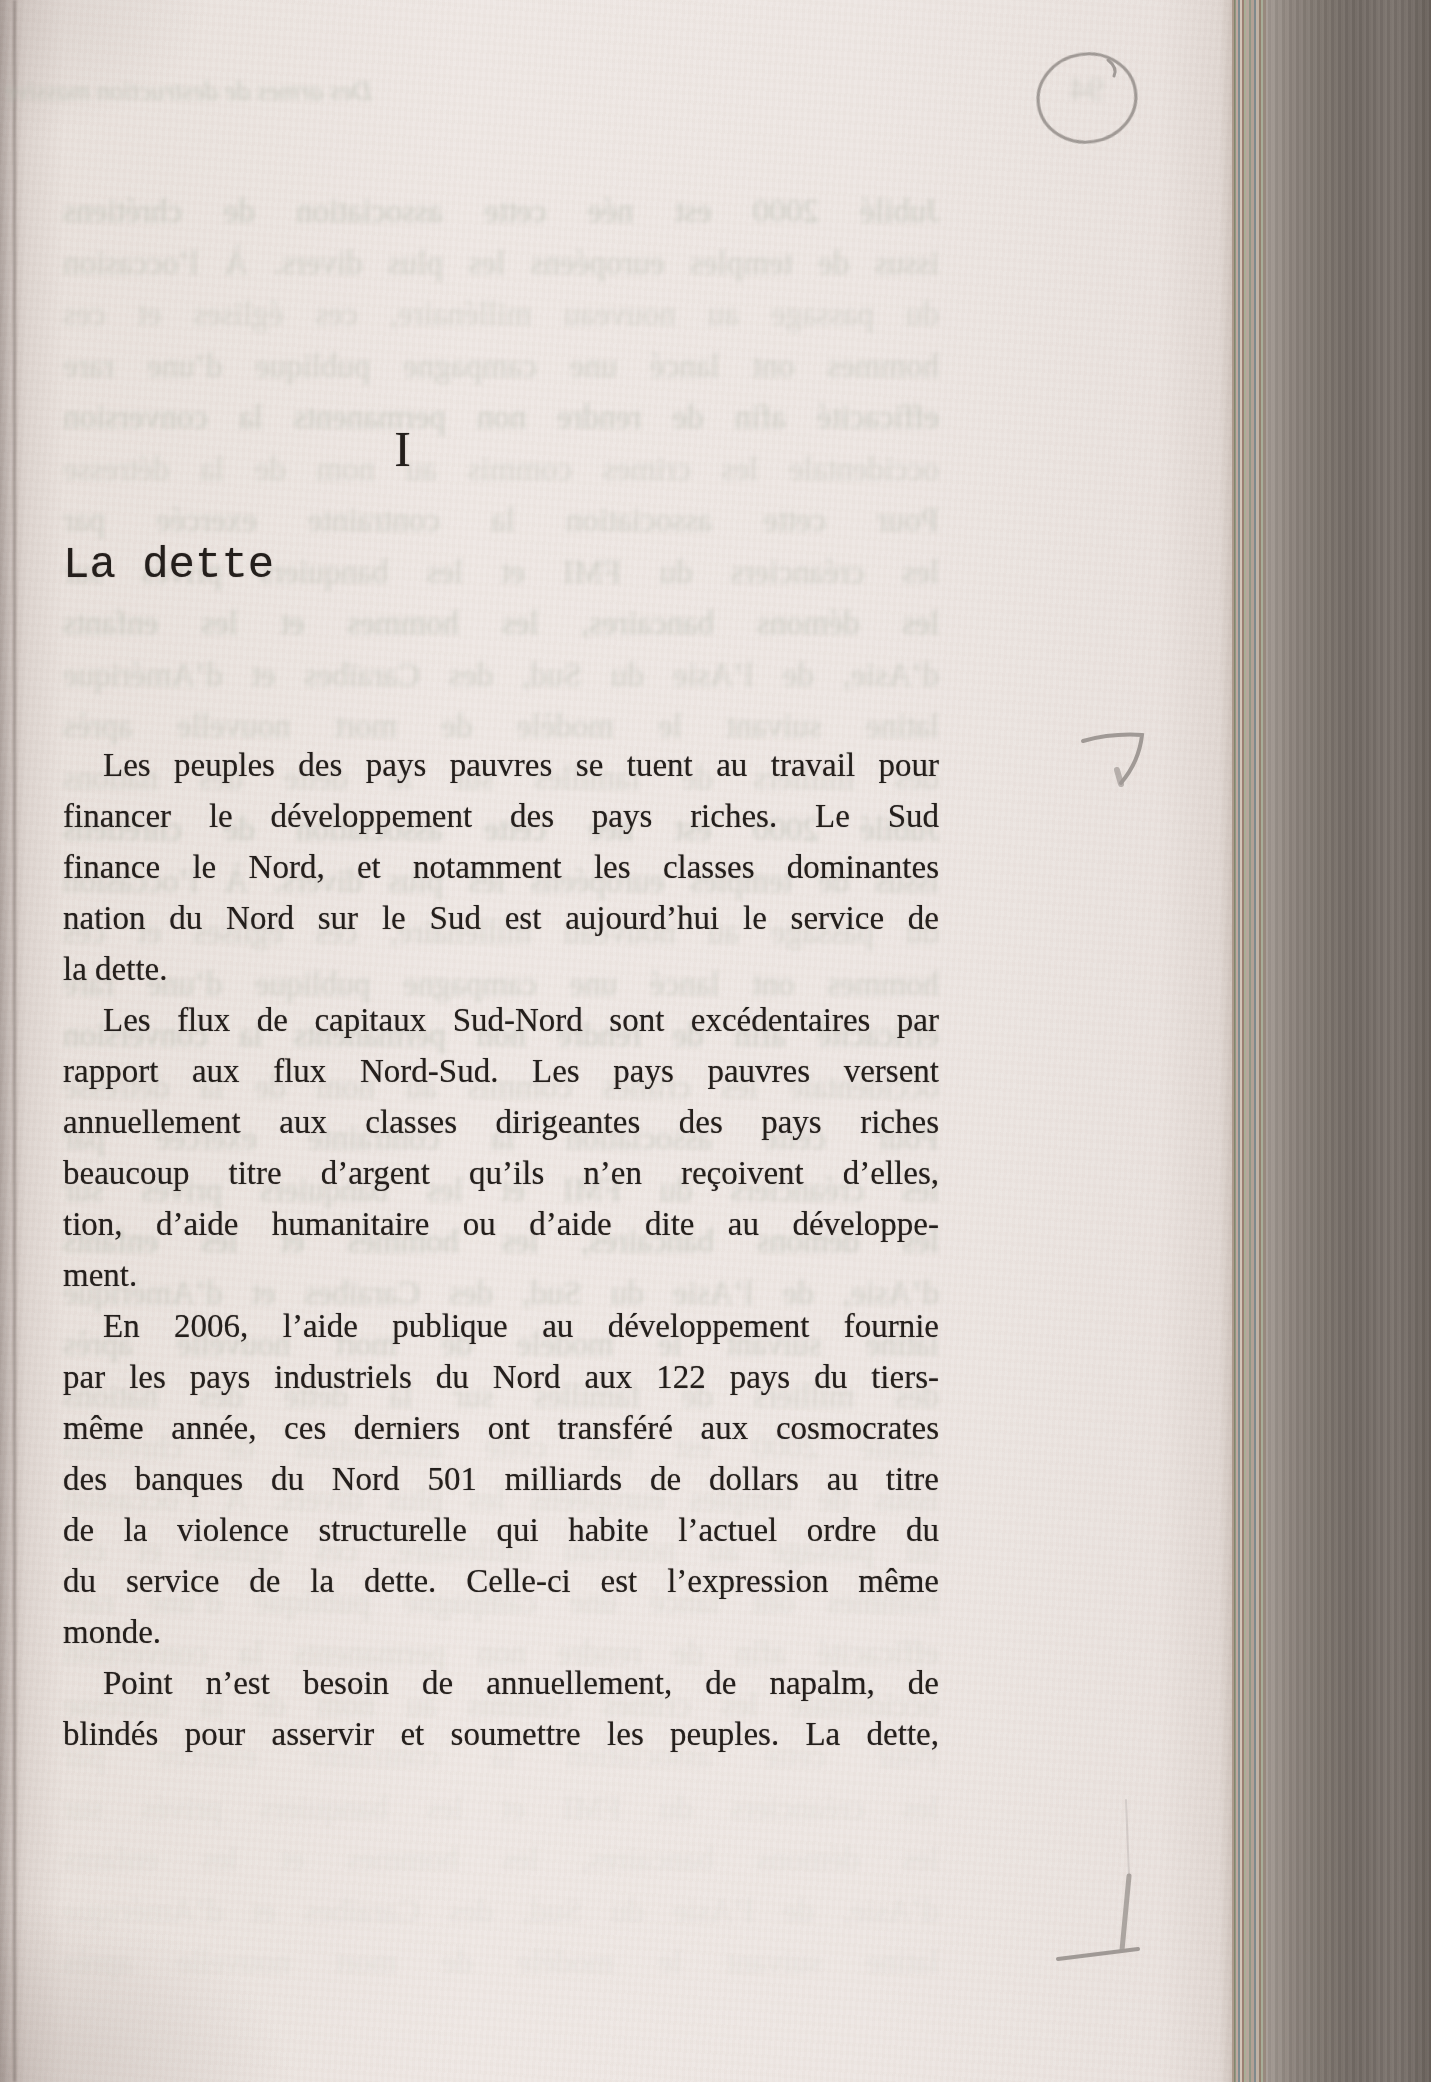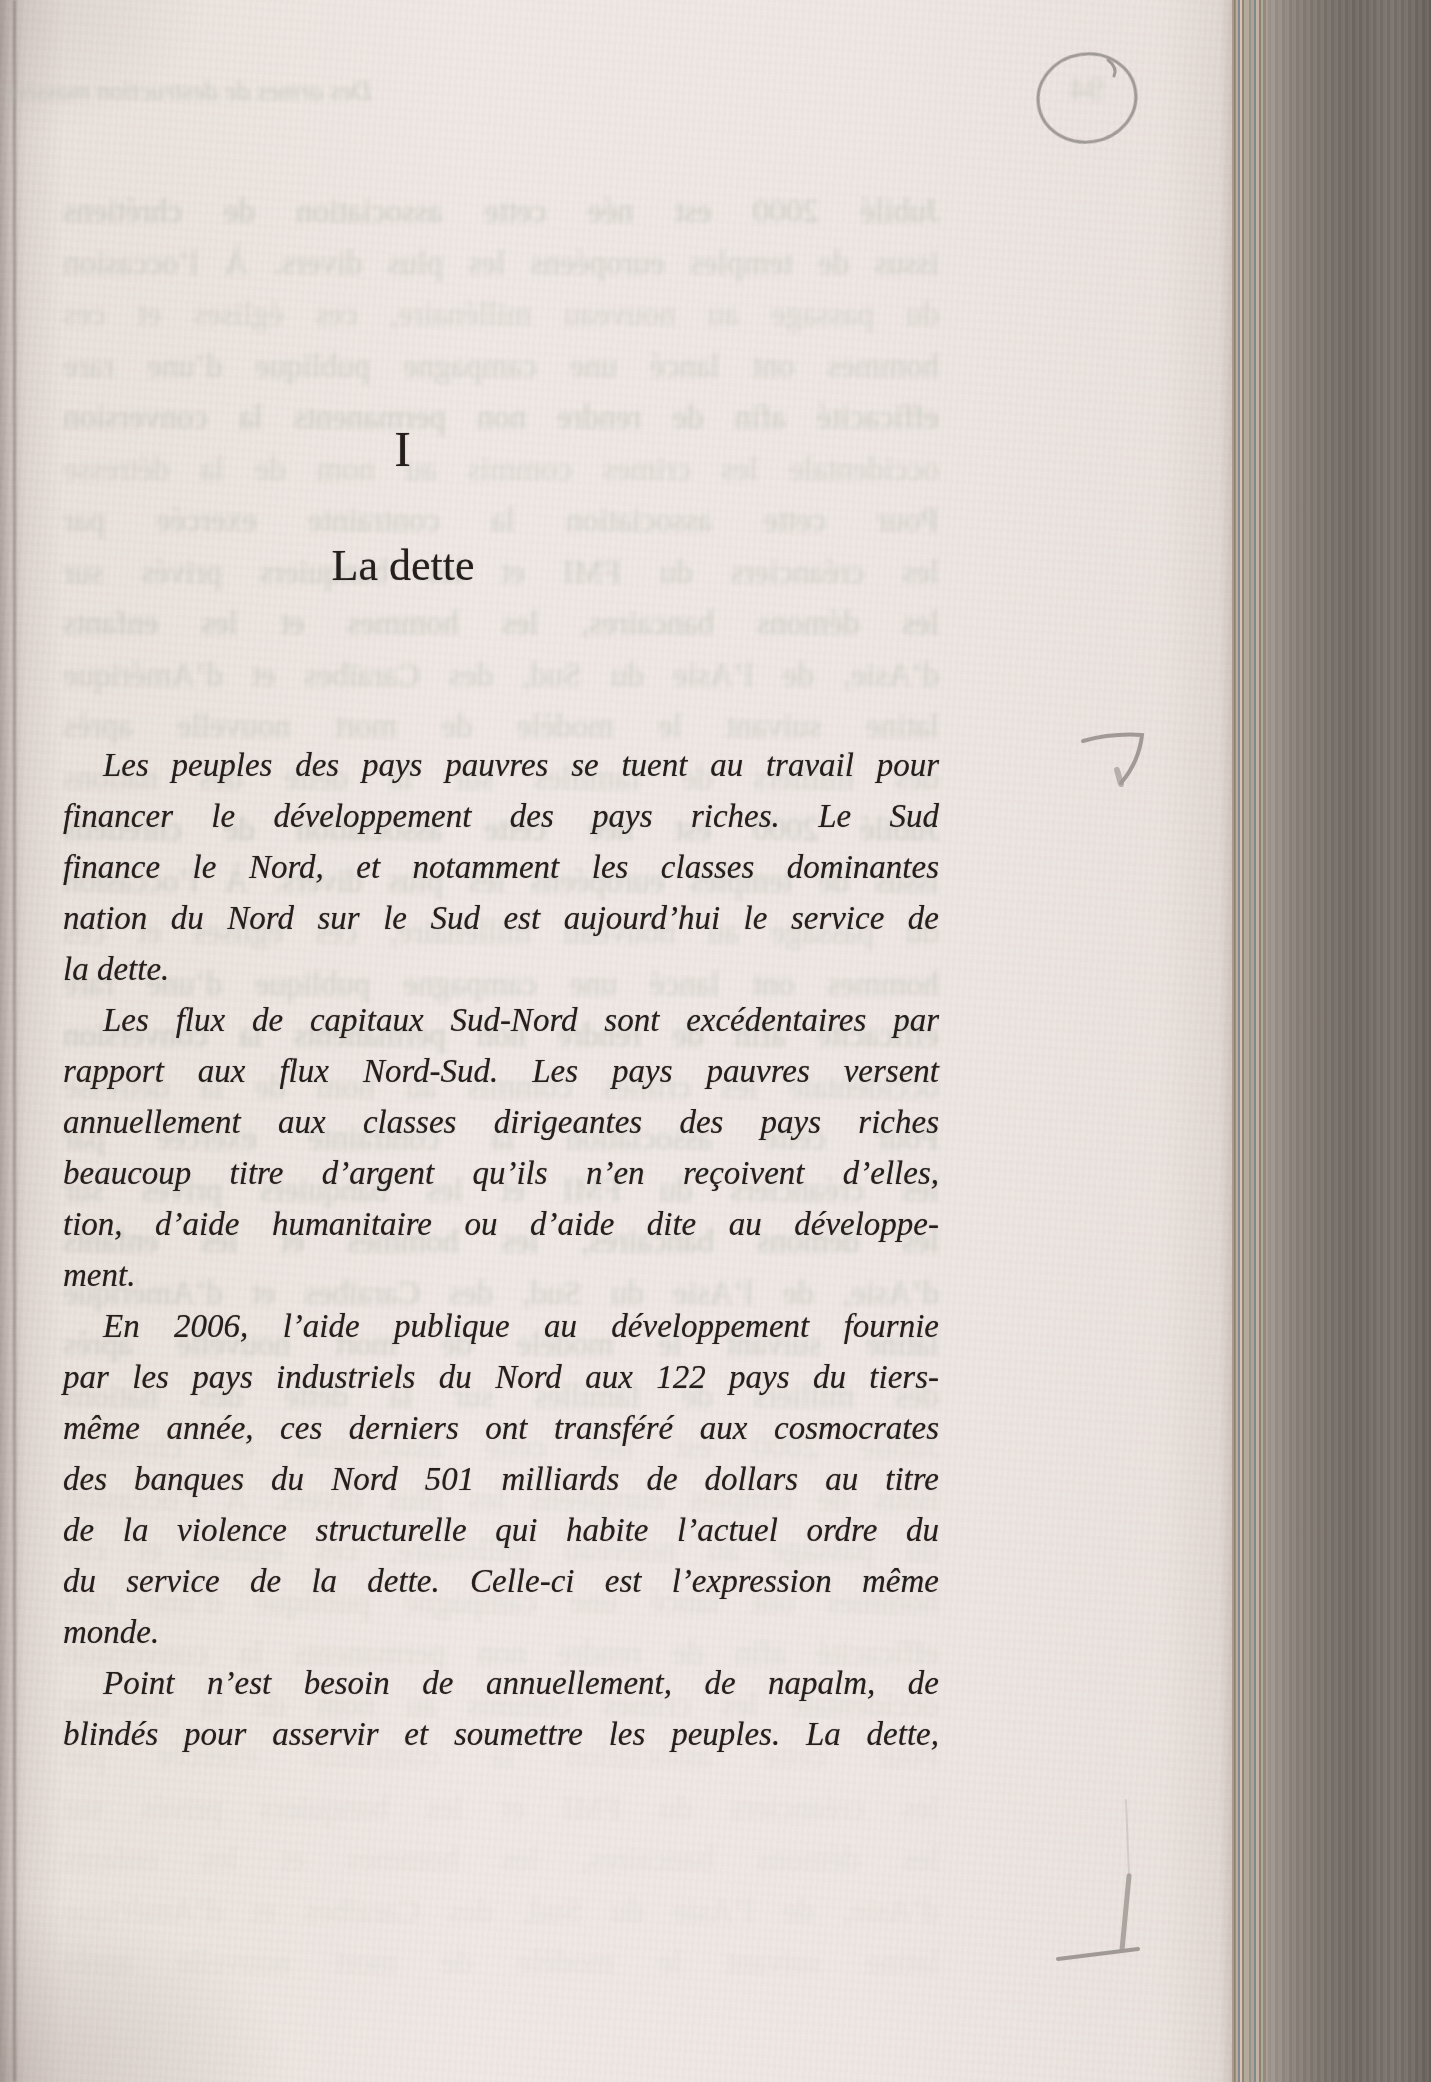--- a/index.html
+++ b/index.html
@@ -55,29 +55,30 @@
   }
   
   .content{position:absolute;inset:0;z-index:2;color:#241f1c;}
   .chapter-number{
     position:absolute;left:63px;top:420px;width:680px;
     font-size:50px;text-align:center;letter-spacing:1px;
     text-shadow:0 0 1px rgba(35,28,24,.55);
   }
   .chapter-title{
     position:absolute;left:63px;top:540px;width:680px;
-    font-size:44px;text-align:center;
+    font-size:44px;text-align:left;
     text-shadow:0 0 1px rgba(35,28,24,.5);
+    font-family:Liberation Mono, monospace;
   }
   .text-column{
     position:absolute;left:63px;top:740px;width:876px;
     font-size:33px;line-height:51px;
     text-shadow:0 0 1px rgba(35,28,24,.55);
   }
-  .line{text-align:justify;text-align-last:justify;font-style:italic;}
+  .line{text-align:justify;text-align-last:justify;}
   .line.first{text-indent:40px;}
   .line.last{text-align-last:left;}
   
   .pencil{position:absolute;left:0;top:0;width:1431px;height:2082px;z-index:3;filter:blur(.4px);}
   
   .page-edges{
     position:absolute;left:1232px;top:0;width:34px;height:2082px;z-index:4;
     background:
       linear-gradient(90deg, rgba(120,90,75,.35) 0 3px, rgba(0,0,0,0) 3px),
       repeating-linear-gradient(90deg,

